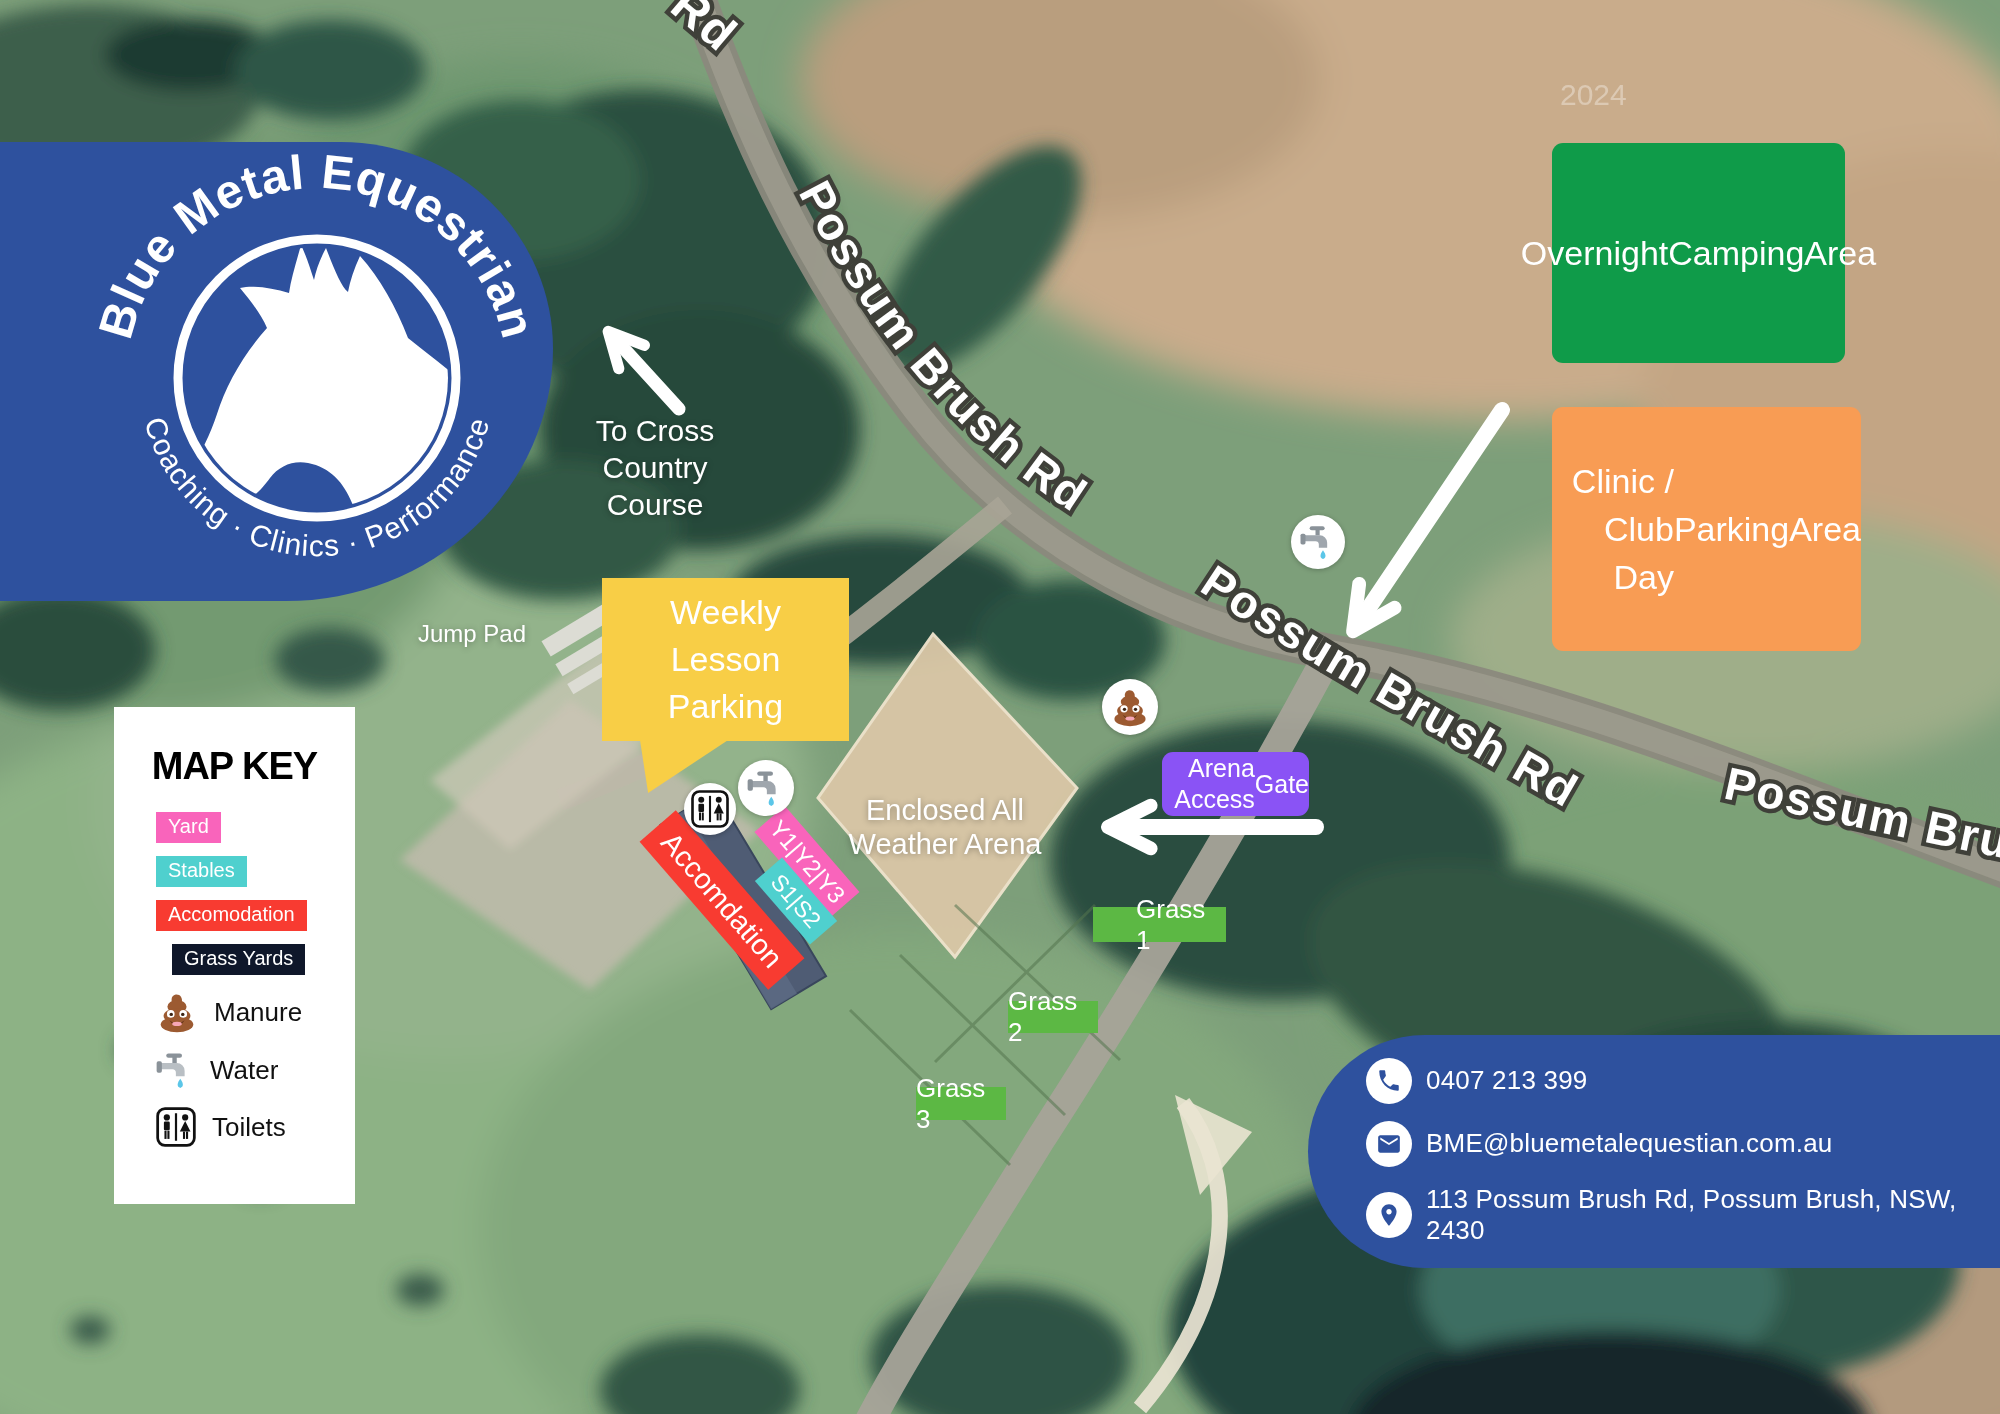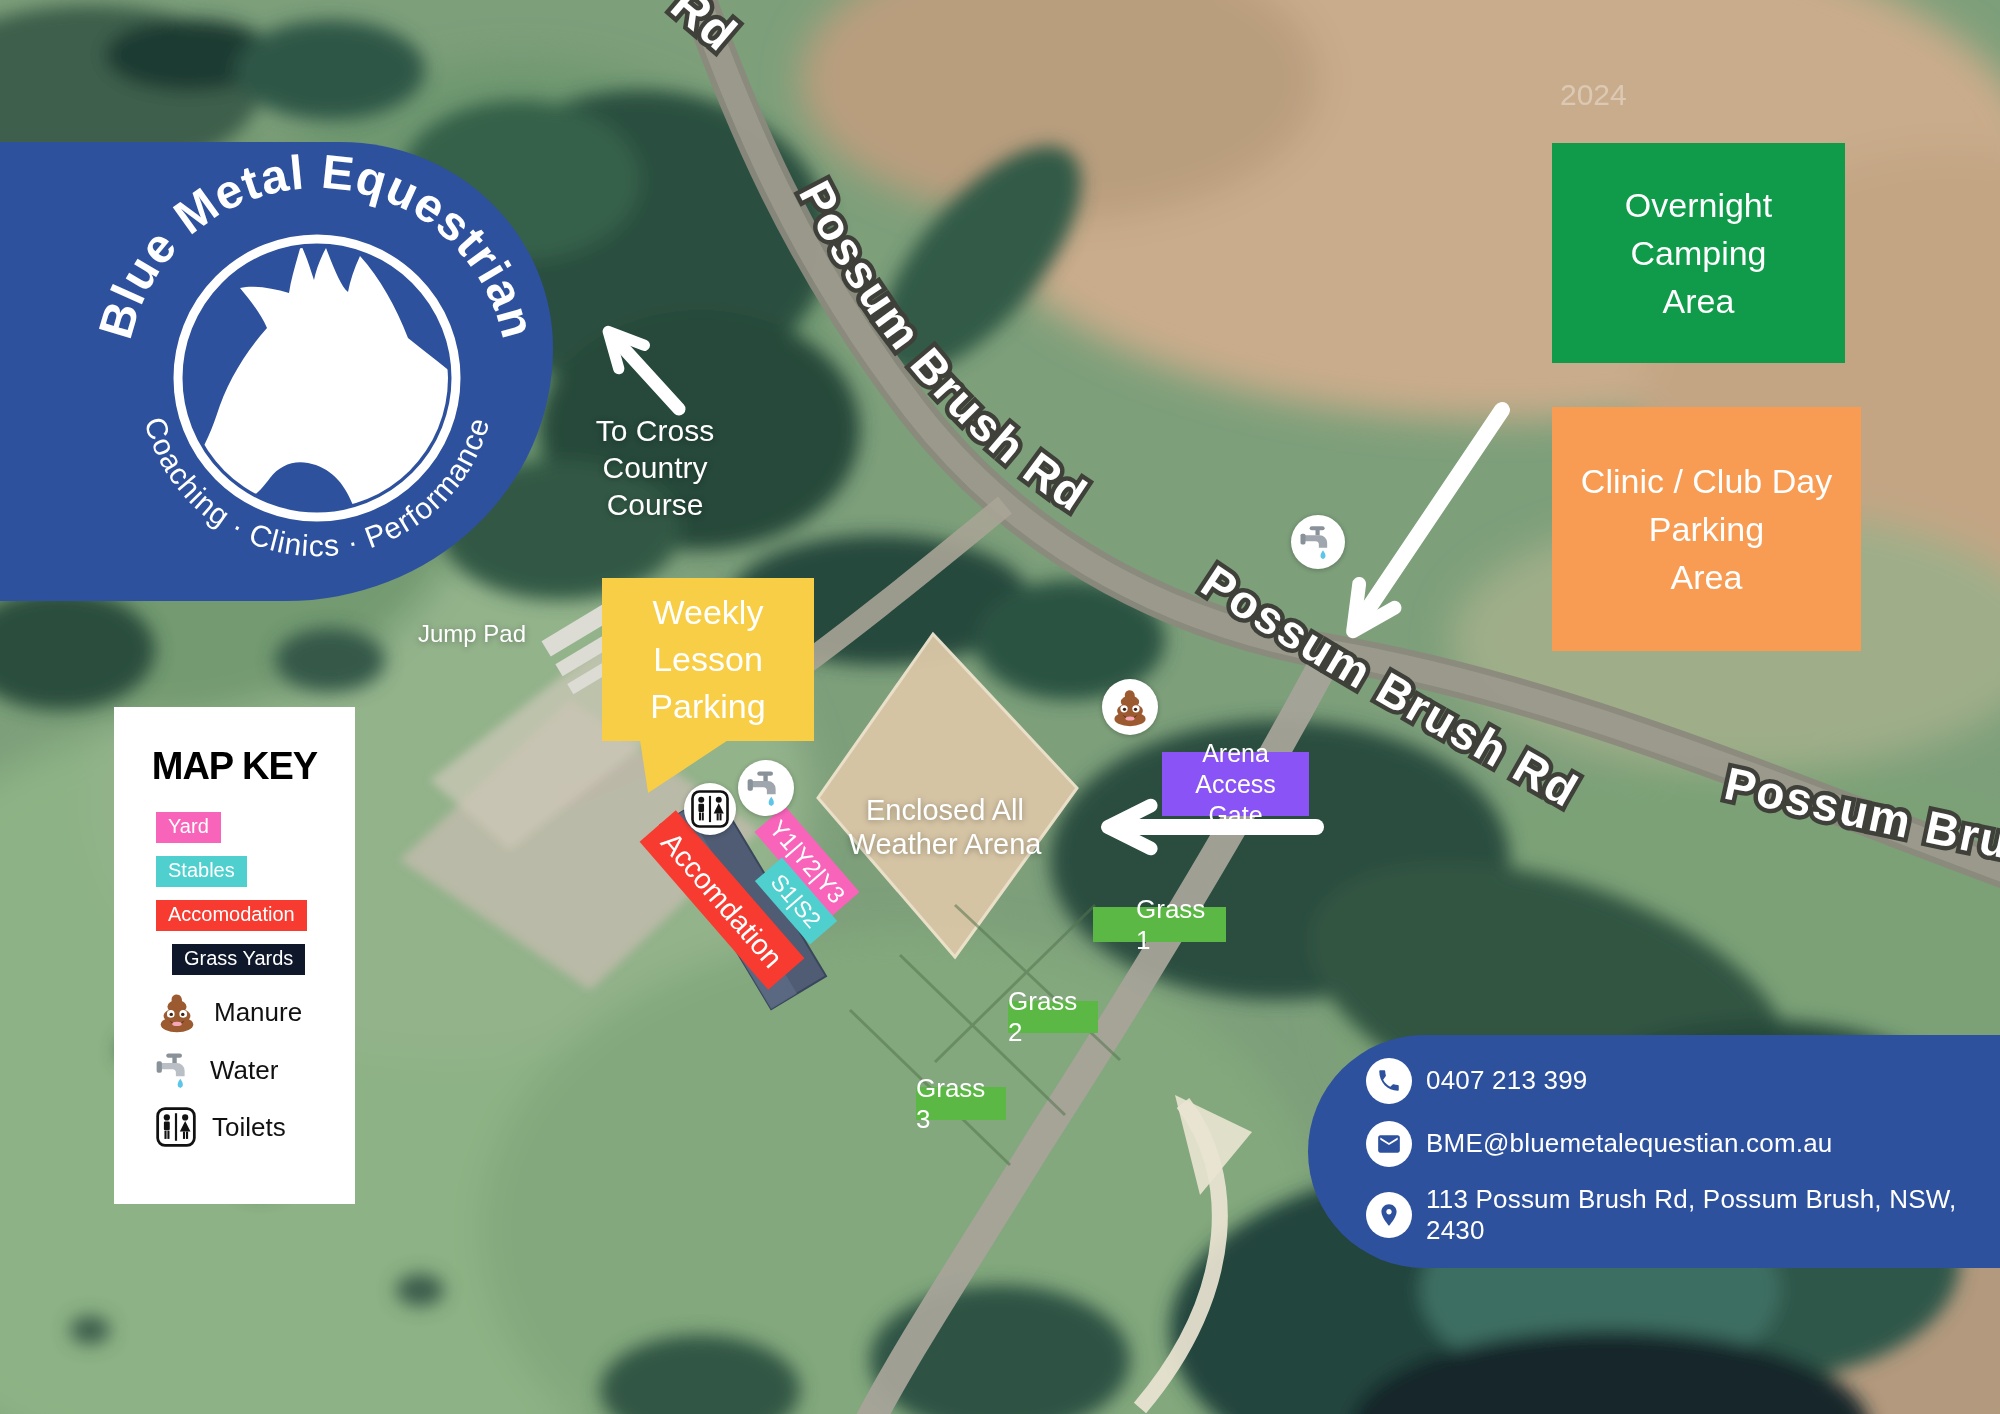--- a/index.html
+++ b/index.html
@@ -4,22 +4,22 @@
 <style>
   html,body{margin:0;padding:0;background:#555;}
   #stage{
     position:relative;width:2000px;height:1414px;overflow:hidden;
     font-family:"Liberation Sans",sans-serif;background:#7d9f7a;
   }
   #stage svg.layer{position:absolute;left:0;top:0;pointer-events:none;}
   .abs{position:absolute;}
   .white-label{color:#fff;text-shadow:0 1px 6px rgba(0,0,0,.35);}
   
-  .area-box{display:flex;flex-direction:column;align-items:center;justify-content:center;
-    color:#fff;text-align:center;font-size:34px;line-height:48px;font-weight:500;}
+  .area-box{display:flex;flex-direction:row;align-items:center;justify-content:center;
+    color:#fff;text-align:right;font-size:34px;line-height:48px;font-weight:500;border-radius:11px;}
   .box-camping{background:#0f9b49;}
   .box-parking{background:#f89c54;}
   .box-gate{background:#8a53f5;font-size:25px;line-height:31px;}
   
   .bubble{background:#f8ce46;display:flex;flex-direction:column;align-items:center;justify-content:center;
     color:#fff;text-align:center;font-size:34px;line-height:47px;font-weight:500;}
   .bubble-tail{background:#f8ce46;clip-path:polygon(0% 0%,9% 100%,98% 0%);}
   
   .ribbon{display:flex;align-items:center;justify-content:center;color:#fff;font-weight:500;}
   .ribbon-red{background:#f83b31;font-size:29px;}
@@ -214,21 +214,21 @@
     <span>Clinic / Club Day</span>
     <span>Parking</span>
     <span>Area</span>
   </div>
 
   <div class="abs area-box box-gate" style="left:1162px;top:752px;width:147px;height:64px;">
     <span>Arena Access</span>
     <span>Gate</span>
   </div>
 
-  <div class="abs bubble" style="left:602px;top:578px;width:212px;height:163px;">
+  <div class="abs bubble" style="left:602px;top:578px;width:247px;height:163px;">
     <span>Weekly</span>
     <span>Lesson</span>
     <span>Parking</span>
   </div>
   <div class="abs bubble-tail" style="left:640px;top:740px;width:90px;height:53px;"></div>
 
   <div class="abs white-label" style="left:418px;top:620px;width:170px;font-size:24px;">Jump Pad</div>
 
   <div class="abs white-label" style="left:540px;top:412px;width:230px;font-size:30px;line-height:37px;text-align:center;">
     <div>To Cross Country</div>

